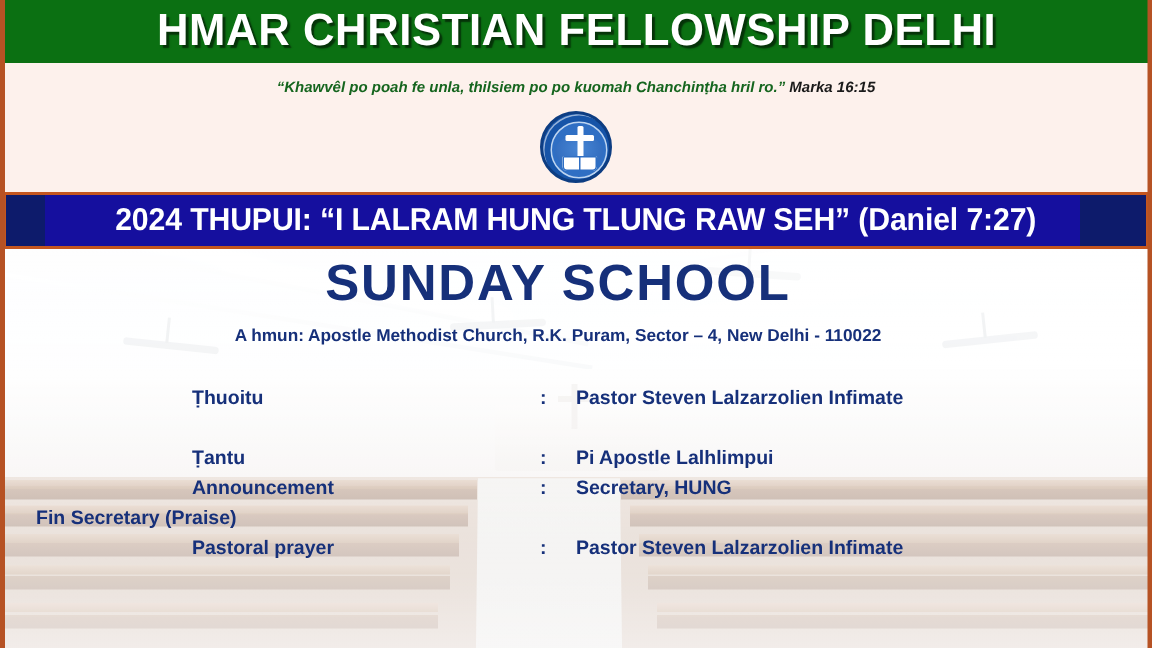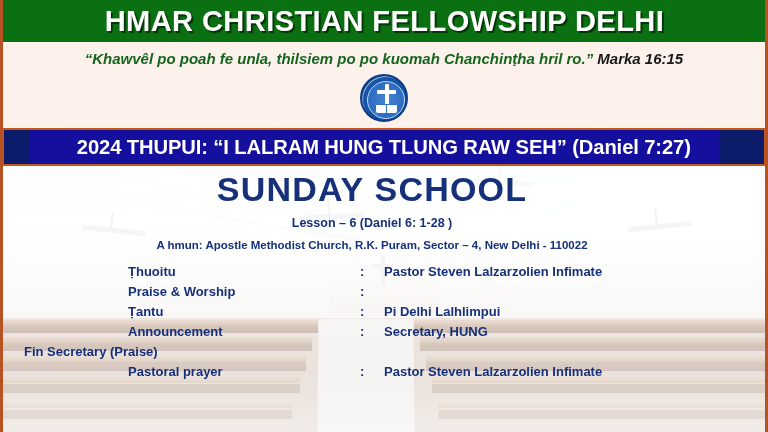--- a/index.html
+++ b/index.html
@@ -148,21 +148,21 @@
   }
 
   
   .verse-strip {
     position:absolute; left:0; top:42px; width:768px; height:32px;
     background:#fdf1ec;
     z-index:5;
     display:flex; align-items:center; justify-content:center;
   }
   .verse-text {
-    font-size:15px; font-weight:bold; font-style:italic;
+    font-size:10px; font-weight:bold; font-style:italic;
     color:#15651e; white-space:nowrap;
   }
   .verse-ref { color:#1a1a1a; font-style:italic; font-weight:bold; }
 
   
   .logo-wrap {
     position:absolute; left:0; top:74px; width:768px; height:54px;
     background:#fdf1ec;
     z-index:5;
     display:flex; align-items:flex-start; justify-content:center;
@@ -245,21 +245,21 @@
     text-align:center;
     font-size:12.5px; font-weight:bold;
     color:#16307a;
     margin-top:7px;
   }
   .sub-line.venue { font-size:11.5px; margin-top:9px; }
   sup { font-size:8px; vertical-align:super; }
 
   
   .program {
-    margin-top:10px;
+    margin-top:24px;
     width:768px;
   }
   .prow {
     display:flex; align-items:center;
     height:20px;
     font-size:13px; font-weight:bold;
     color:#16307a;
   }
   .p-label { width:232px; margin-left:128px; }
   .p-colon { width:24px; }
@@ -354,37 +354,35 @@
     </div>
   </div>
 
   <div class="theme-banner">
     <div class="theme-banner-inner"></div>
     <div class="theme-text">2024 THUPUI: “I LALRAM HUNG TLUNG RAW SEH” (Daniel 7:27)</div>
   </div>
 
   <div class="content">
     <div class="headline">SUNDAY SCHOOL</div>
-    <div class="sub-line">Lesson – 6 (Daniel 6: 1-28 )</div>
     <div class="sub-line venue">A hmun: Apostle Methodist Church, R.K. Puram, Sector – 4, New Delhi - 110022</div>
 
     <div class="program">
       <div class="prow">
         <div class="p-label">Ṭhuoitu</div>
         <div class="p-colon">:</div>
         <div class="p-value">Pastor Steven Lalzarzolien Infimate</div>
       </div>
       <div class="prow">
-        <div class="p-label">Praise &amp; Worship</div>
         <div class="p-colon">:</div>
       </div>
       <div class="prow">
         <div class="p-label">Ṭantu</div>
         <div class="p-colon">:</div>
-        <div class="p-value">Pi Delhi Lalhlimpui</div>
+        <div class="p-value">Pi Apostle Lalhlimpui</div>
       </div>
       <div class="prow">
         <div class="p-label">Announcement</div>
         <div class="p-colon">:</div>
         <div class="p-value">Secretary, HUNG</div>
       </div>
       <div class="prow">
         <div class="p-colon">:</div>
         <div class="p-value">Fin Secretary (Praise)</div>
       </div>

